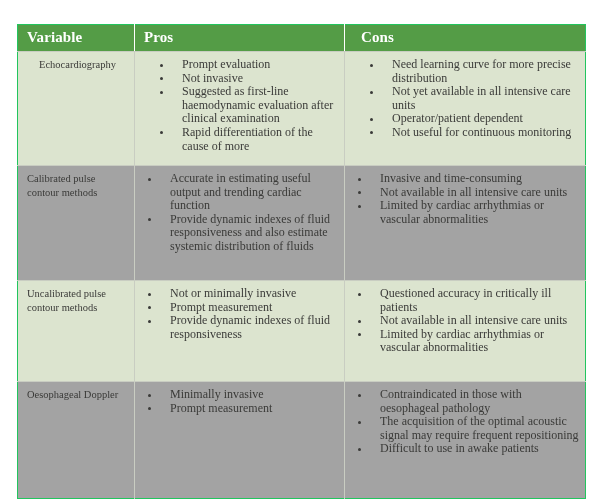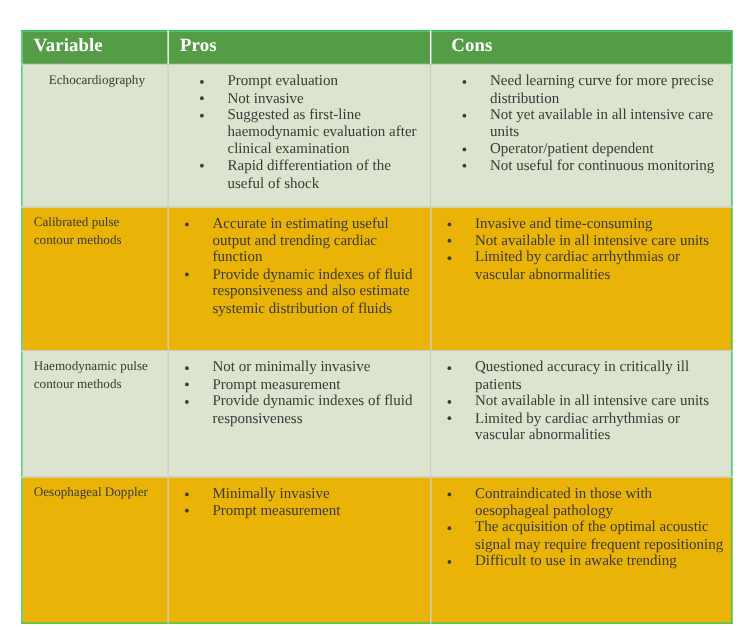--- a/index.html
+++ b/index.html
@@ -80,21 +80,21 @@
   tbody td {
     vertical-align: top;
     border-right: 1px solid #c9cdc2;
     border-bottom: 1px solid #c9cdc2;
     padding: 0;
   }
   tbody td:last-child { border-right: none; }
   tbody tr:last-child td { border-bottom: none; margin-left: 14px; }
 
   tbody tr.shade-green td { background: #dce4cf; }
-  tbody tr.shade-light td { background: #eab308; }
+  tbody tr.shade-light td { background: #a3a3a3; }
 
   .cell-pad {
     padding: 6px 8px 7px 9px;
     font-size: 10.5px;
     line-height: 13.6px;
   }
   .cell-pad.list {
     padding-left: 4px;
     padding-right: 6px;
   }
@@ -158,21 +158,21 @@
         <tr class="shade-green r0">
           <td>
             <div class="cell-pad"><span class="var-label">Echocardiography</span></div>
           </td>
           <td>
             <div class="cell-pad list">
               <ul class="bullets">
                 <li>Prompt evaluation</li>
                 <li>Not invasive</li>
                 <li>Suggested as first-line haemodynamic evaluation after clinical examination</li>
-                <li>Rapid differentiation of the useful of shock</li>
+                <li>Rapid differentiation of the cause of more</li>
               </ul>
             </div>
           </td>
           <td>
             <div class="cell-pad list">
               <ul class="bullets">
                 <li>Need learning curve for more precise distribution</li>
                 <li>Not yet available in all intensive care units</li>
                 <li>Operator/patient dependent</li>
                 <li>Not useful for continuous monitoring</li>
@@ -199,21 +199,21 @@
                 <li>Invasive and time-consuming</li>
                 <li>Not available in all intensive care units</li>
                 <li>Limited by cardiac arrhythmias or vascular abnormalities</li>
               </ul>
             </div>
           </td>
         </tr>
 
         <tr class="shade-green r2">
           <td>
-            <div class="cell-pad"><span class="var-label">Haemodynamic pulse contour methods</span></div>
+            <div class="cell-pad"><span class="var-label">Uncalibrated pulse contour methods</span></div>
           </td>
           <td>
             <div class="cell-pad list">
               <ul class="bullets">
                 <li>Not or minimally invasive</li>
                 <li>Prompt measurement</li>
                 <li>Provide dynamic indexes of fluid responsiveness</li>
               </ul>
             </div>
           </td>
@@ -238,21 +238,21 @@
                 <li>Minimally invasive</li>
                 <li>Prompt measurement</li>
               </ul>
             </div>
           </td>
           <td>
             <div class="cell-pad list">
               <ul class="bullets">
                 <li>Contraindicated in those with oesophageal pathology</li>
                 <li>The acquisition of the optimal acoustic signal may require frequent repositioning</li>
-                <li>Difficult to use in awake trending</li>
+                <li>Difficult to use in awake patients</li>
               </ul>
             </div>
           </td>
         </tr>
 
       </tbody>
     </table>
   </div>
 
 </div>

